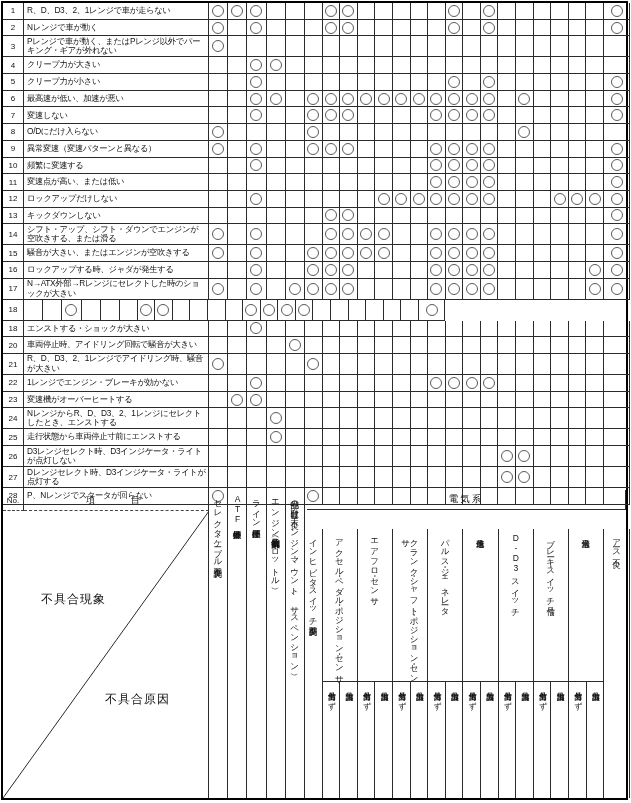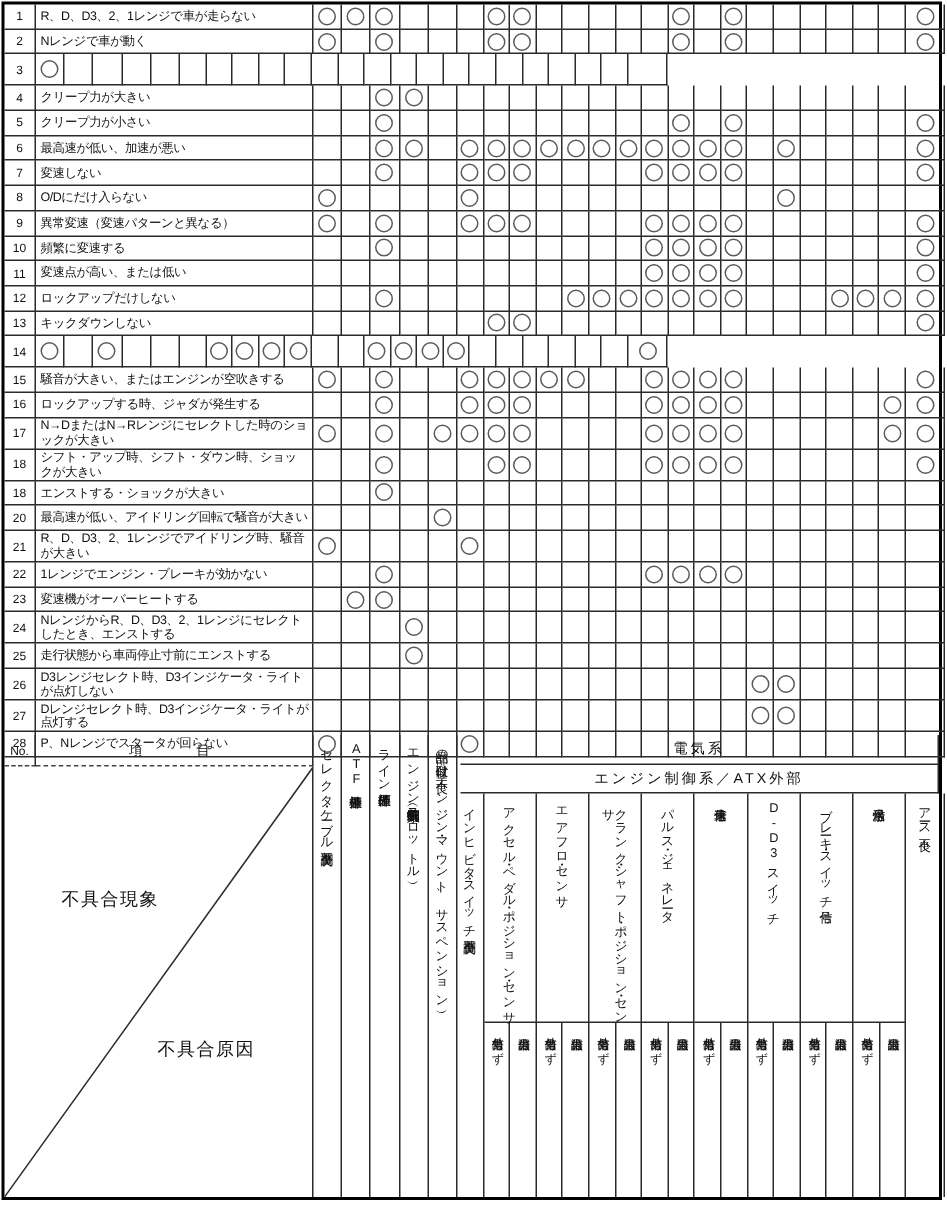--- a/index.html
+++ b/index.html
@@ -117,20 +117,21 @@
           <div class="cell markcell" style="width: 17.6px;"></div>
           <div class="cell markcell" style="width: 17.6px;"></div>
           <div class="cell markcell" style="width: 17.6px;"></div>
           <div class="cell markcell" style="width: 17.6px;"></div>
           <div class="cell markcell" style="width: 26.3px;">
             <span class="circle"></span>
           </div>
         </div>
         <div class="mrow" style="height: 21px;">
           <div class="cell numcell">3</div>
+          <div class="cell labelcell">Pレンジで車が動く、またはPレンジ以外でパーキング・ギアが外れない</div>
           <div class="cell markcell" style="width: 19.2px;">
             <span class="circle"></span>
           </div>
           <div class="cell markcell" style="width: 19.2px;"></div>
           <div class="cell markcell" style="width: 19.2px;"></div>
           <div class="cell markcell" style="width: 19.2px;"></div>
           <div class="cell markcell" style="width: 19.2px;"></div>
           <div class="cell markcell" style="width: 17.6px;"></div>
           <div class="cell markcell" style="width: 17.6px;"></div>
           <div class="cell markcell" style="width: 17.6px;"></div>
@@ -553,20 +554,21 @@
           <div class="cell markcell" style="width: 17.6px;"></div>
           <div class="cell markcell" style="width: 17.6px;"></div>
           <div class="cell markcell" style="width: 17.6px;"></div>
           <div class="cell markcell" style="width: 17.6px;"></div>
           <div class="cell markcell" style="width: 26.3px;">
             <span class="circle"></span>
           </div>
         </div>
         <div class="mrow" style="height: 21px;">
           <div class="cell numcell">14</div>
+          <div class="cell labelcell">シフト・アップ、シフト・ダウンでエンジンが空吹きする、または滑る</div>
           <div class="cell markcell" style="width: 19.2px;">
             <span class="circle"></span>
           </div>
           <div class="cell markcell" style="width: 19.2px;"></div>
           <div class="cell markcell" style="width: 19.2px;">
             <span class="circle"></span>
           </div>
           <div class="cell markcell" style="width: 19.2px;"></div>
           <div class="cell markcell" style="width: 19.2px;"></div>
           <div class="cell markcell" style="width: 17.6px;"></div>
@@ -699,21 +701,21 @@
           <div class="cell markcell" style="width: 17.6px;"></div>
           <div class="cell markcell" style="width: 17.6px;">
             <span class="circle"></span>
           </div>
           <div class="cell markcell" style="width: 26.3px;">
             <span class="circle"></span>
           </div>
         </div>
         <div class="mrow" style="height: 21px;">
           <div class="cell numcell">17</div>
-          <div class="cell labelcell">N→DまたはN→Rレンジにセレクトした時のショックが大きい</div>
+          <div class="cell labelcell">N→ATX外部→Rレンジにセレクトした時のショックが大きい</div>
           <div class="cell markcell" style="width: 19.2px;">
             <span class="circle"></span>
           </div>
           <div class="cell markcell" style="width: 19.2px;"></div>
           <div class="cell markcell" style="width: 19.2px;">
             <span class="circle"></span>
           </div>
           <div class="cell markcell" style="width: 19.2px;"></div>
           <div class="cell markcell" style="width: 19.2px;">
             <span class="circle"></span>
@@ -750,21 +752,20 @@
           <div class="cell markcell" style="width: 17.6px;"></div>
           <div class="cell markcell" style="width: 17.6px;">
             <span class="circle"></span>
           </div>
           <div class="cell markcell" style="width: 26.3px;">
             <span class="circle"></span>
           </div>
         </div>
         <div class="mrow" style="height: 21px;">
           <div class="cell numcell">18</div>
-          <div class="cell labelcell">シフト・アップ時、シフト・ダウン時、ショックが大きい</div>
           <div class="cell markcell" style="width: 19.2px;"></div>
           <div class="cell markcell" style="width: 19.2px;"></div>
           <div class="cell markcell" style="width: 19.2px;">
             <span class="circle"></span>
           </div>
           <div class="cell markcell" style="width: 19.2px;"></div>
           <div class="cell markcell" style="width: 19.2px;"></div>
           <div class="cell markcell" style="width: 17.6px;"></div>
           <div class="cell markcell" style="width: 17.6px;">
             <span class="circle"></span>
@@ -822,21 +823,21 @@
           <div class="cell markcell" style="width: 17.6px;"></div>
           <div class="cell markcell" style="width: 17.6px;"></div>
           <div class="cell markcell" style="width: 17.6px;"></div>
           <div class="cell markcell" style="width: 17.6px;"></div>
           <div class="cell markcell" style="width: 17.6px;"></div>
           <div class="cell markcell" style="width: 17.6px;"></div>
           <div class="cell markcell" style="width: 26.3px;"></div>
         </div>
         <div class="mrow" style="height: 16.7px;">
           <div class="cell numcell">20</div>
-          <div class="cell labelcell">最高速が低い、アイドリング回転で騒音が大きい</div>
+          <div class="cell labelcell">車両停止時、アイドリング回転で騒音が大きい</div>
           <div class="cell markcell" style="width: 19.2px;"></div>
           <div class="cell markcell" style="width: 19.2px;"></div>
           <div class="cell markcell" style="width: 19.2px;"></div>
           <div class="cell markcell" style="width: 19.2px;"></div>
           <div class="cell markcell" style="width: 19.2px;">
             <span class="circle"></span>
           </div>
           <div class="cell markcell" style="width: 17.6px;"></div>
           <div class="cell markcell" style="width: 17.6px;"></div>
           <div class="cell markcell" style="width: 17.6px;"></div>
@@ -1117,21 +1118,20 @@
       <div class="abs bordR diagwrap" id="diag-cell" style="left:0;top:21px;width:206px;height:287px;">
         <svg class="diagsvg" width="206" height="287">
           <line x1="0" y1="287" x2="206" y2="0" stroke="#2b2b2b" stroke-width="1"></line>
         </svg>
         <div class="dlab" style="left:38px;top:80px;">不具合現象</div>
         <div class="dlab" style="left:102px;top:180px;">不具合原因</div>
       </div>
 
       <div class="abs groupband bordR bordB" id="elec-band" style="left:304px;top:0;width:319px;height:20px;">電気系</div>
 
-      <div class="abs groupband bordR bordB" id="engctl-band" style="left:304px;top:20px;width:319px;height:19px;">エンジン制御系／ATX外部</div>
 
       <div id="vlabels">
           <div class="abs bordR vcell" style="left: 206px; top: 0px; width: 19.2px; height: 308px;">
             <div class="vtext">セレクタ・ケーブル調整不良</div>
           </div>
           <div class="abs bordR vcell" style="left: 225.2px; top: 0px; width: 19.2px; height: 308px;">
             <div class="vtext">ATF量標準値外</div>
           </div>
           <div class="abs bordR vcell" style="left: 244.4px; top: 0px; width: 19.2px; height: 308px;">
             <div class="vtext">ライン圧標準値外</div>

